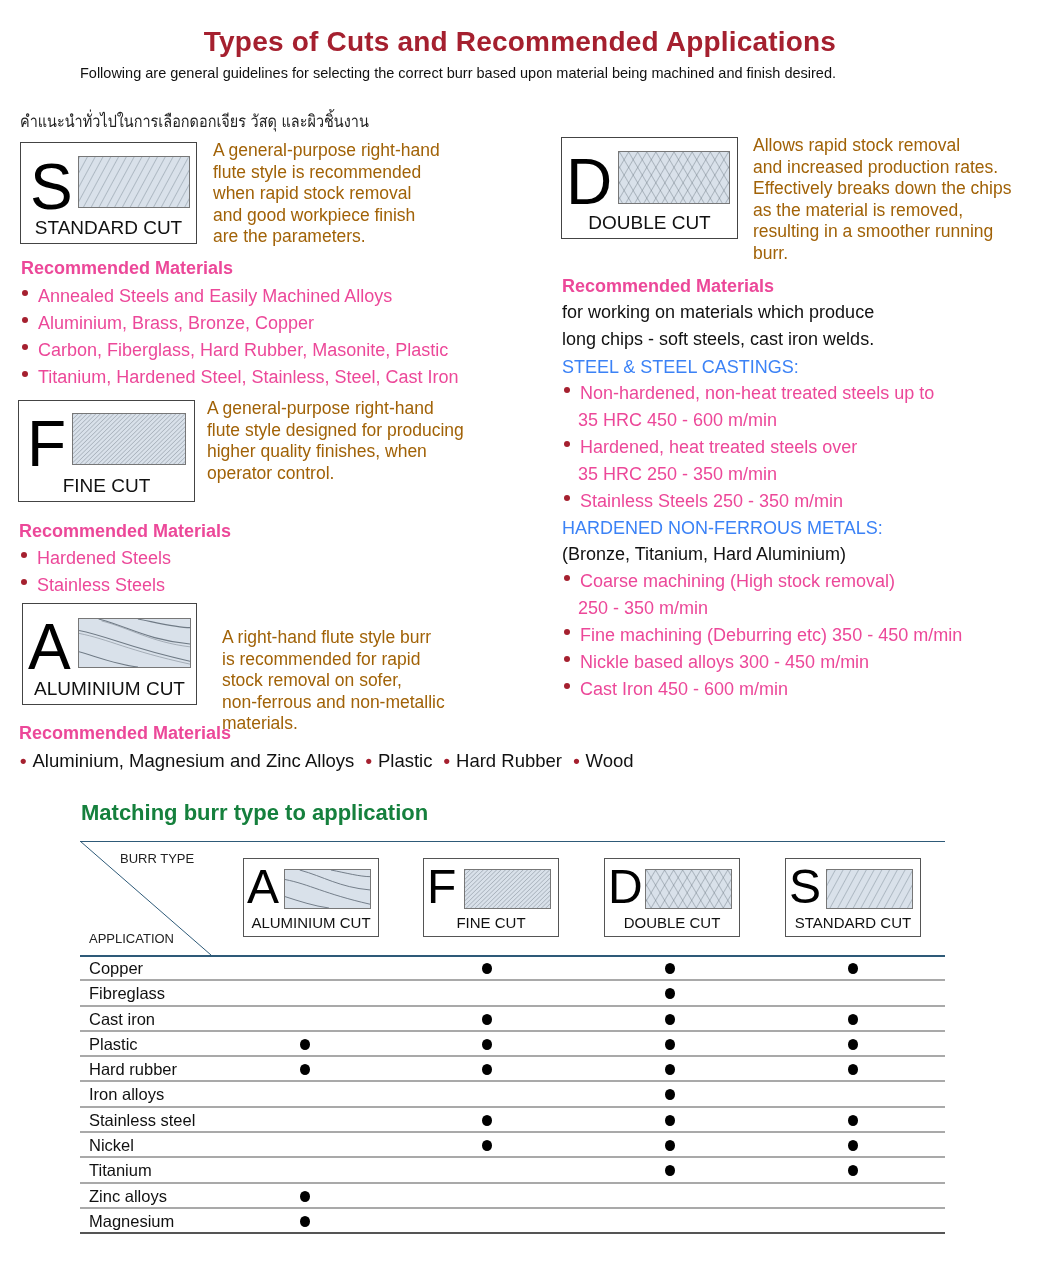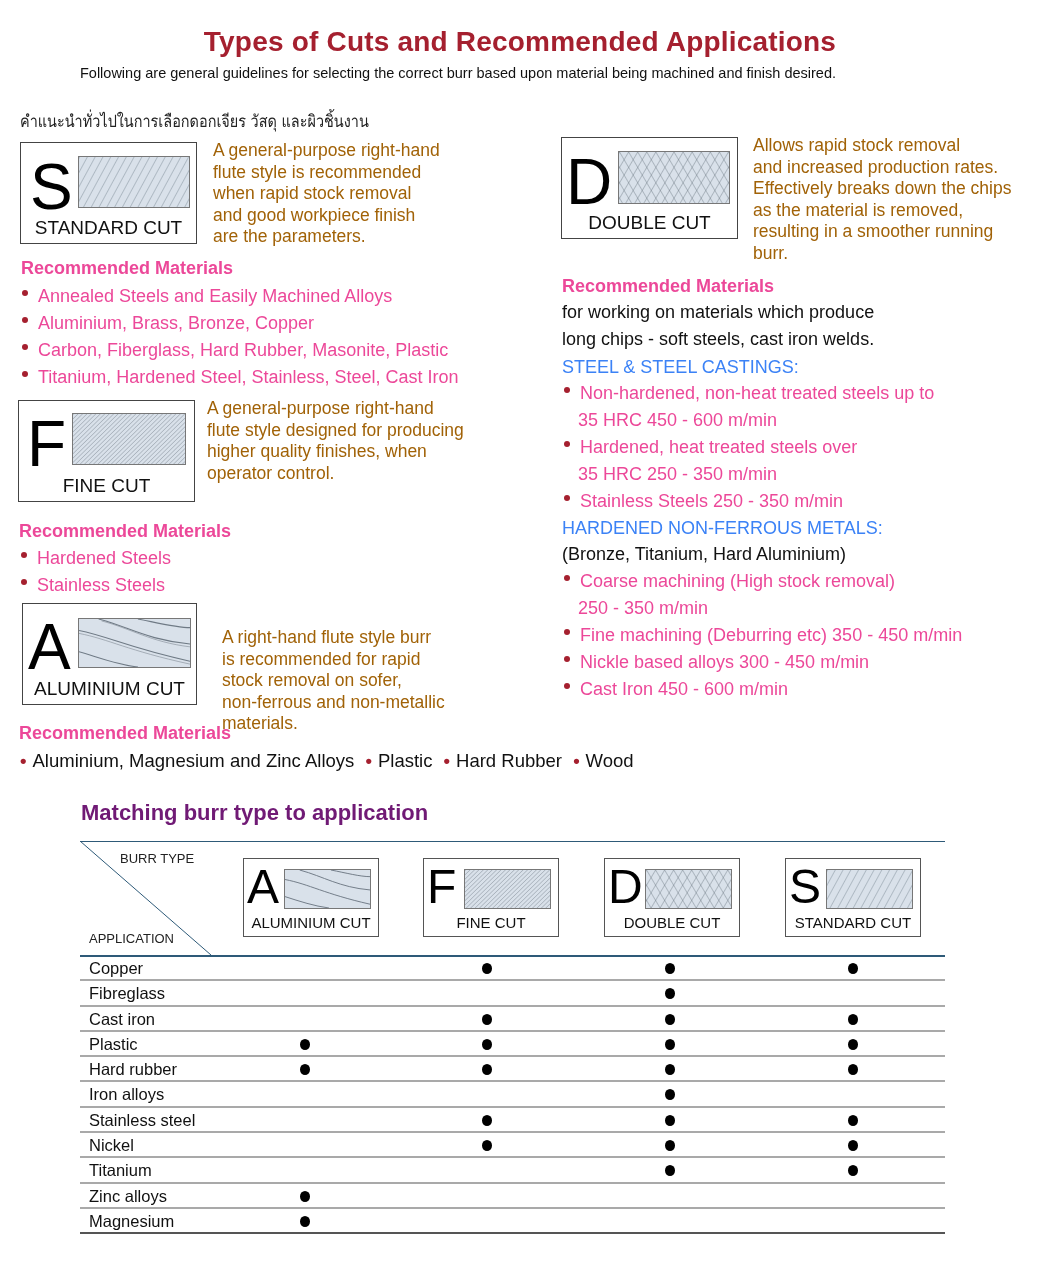--- a/index.html
+++ b/index.html
@@ -20,21 +20,21 @@
     .blist { position: absolute; list-style: none; font-size: 18px; color: #ec4899; }
     .blist li { position: relative; padding-left: 18px; line-height: 27px; height: 27px; white-space: nowrap; }
     .blist li .dot { position: absolute; left: 2px; top: 7px; width: 6px; height: 6px; border-radius: 50%; background: #a5202f; }
     .plain { position: absolute; font-size: 18px; line-height: 27px; color: #111; white-space: nowrap; }
     .bold-h { position: absolute; font-size: 18px; font-weight: normal; color: #3b82f6; white-space: nowrap; }
 
     .inline-list { position: absolute; left: 20px; top: 750px; font-size: 18.5px; white-space: nowrap; color: #111; }
     .inline-list .sep { color: #a5202f; font-weight: bold; margin: 0 6px; }
     .inline-list .sep.first { margin-left: 0; }
 
-    .section-title { left: 81px; top: 800px; font-size: 22px; font-weight: bold; color: #701a75; }
+    .section-title { left: 81px; top: 800px; font-size: 22px; font-weight: bold; color: #15803d; }
 
     .matrix { position: absolute; left: 80px; top: 841px; width: 865px; }
     .m-top { position: absolute; left: 0; top: 0; width: 865px; height: 1px; background: #2e5a78; }
     .m-head-line { position: absolute; left: 0; top: 114px; width: 865px; height: 1.5px; background: #2e5a78; }
     .m-diag { position: absolute; left: 0; top: 0; }
     .m-burr { position: absolute; left: 40px; top: 10px; font-size: 13px; color: #222; }
     .m-app { position: absolute; left: 9px; top: 90px; font-size: 13px; color: #222; text-align: right; }
     .mbox { position: absolute; top: 17px; width: 136px; height: 79px; border: 1px solid #555; background: #fff; }
     .mbox .letter { position: absolute; left: 3px; top: 4px; font-size: 48px; line-height: 1; color: #000; }
     .mbox .swatch { position: absolute; left: 40px; top: 10px; width: 87px; height: 40px; border: 1px solid #777; }

